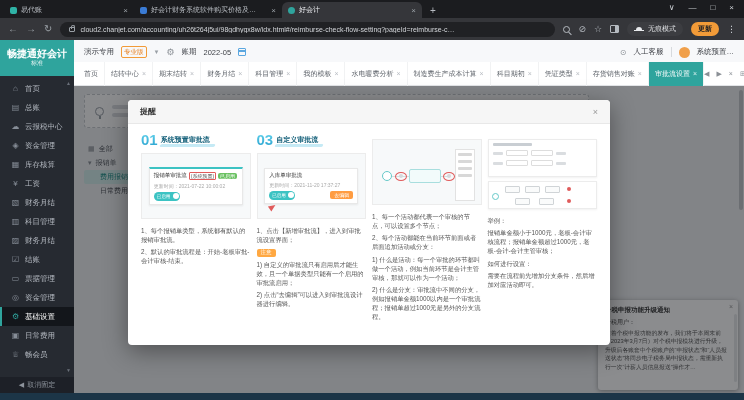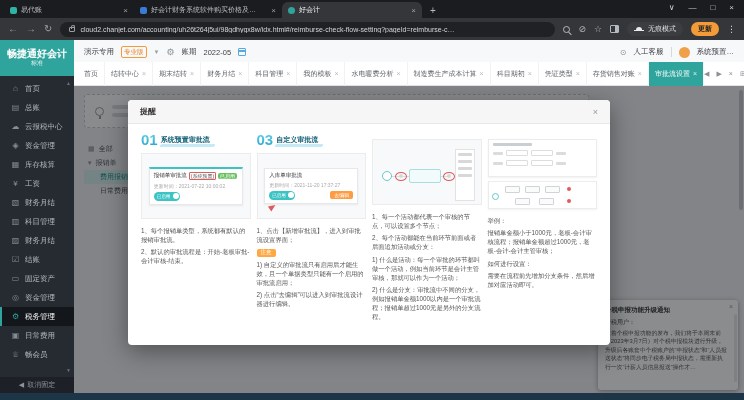--- a/index.html
+++ b/index.html
@@ -228,29 +228,29 @@
         <div class="mitem">
             <span class="mic">▨</span>
             <span>财务月结</span>
           </div>
         <div class="mitem">
             <span class="mic">☑</span>
             <span>结账</span>
           </div>
         <div class="mitem">
             <span class="mic">▭</span>
-            <span>固定资产</span>
+            <span>票据管理</span>
           </div>
         <div class="mitem">
             <span class="mic">◎</span>
             <span>资金管理</span>
           </div>
         <div class="mitem active">
             <span class="mic">⚙</span>
-            <span>税务管理</span>
+            <span>基础设置</span>
           </div>
         <div class="mitem">
             <span class="mic">▣</span>
             <span>日常费用</span>
           </div>
         <div class="mitem">
             <span class="mic">♕</span>
             <span>畅会员</span>
           </div>
       </div>

